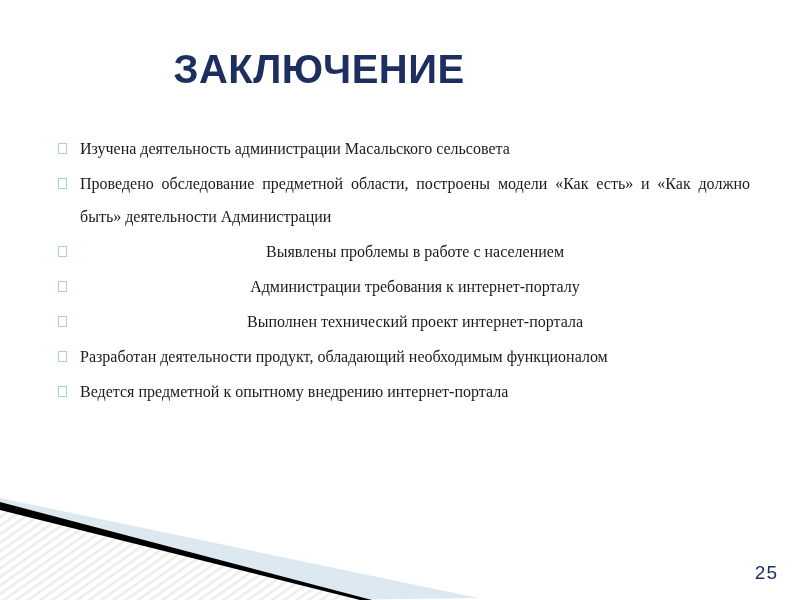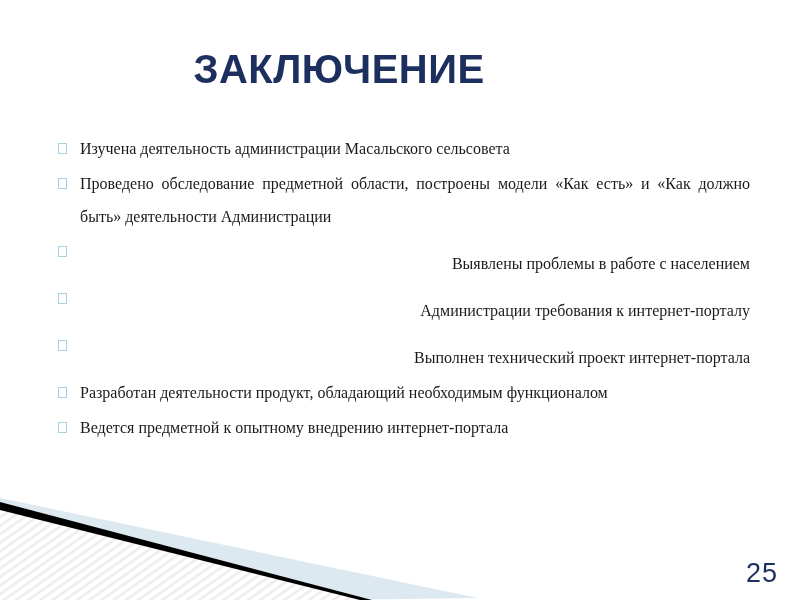--- a/index.html
+++ b/index.html
@@ -41,21 +41,20 @@
     top: 46px;
     width: 638px;
     text-align: center;
     font-family: "Liberation Sans", "DejaVu Sans", sans-serif;
     font-weight: bold;
     font-size: 40px;
     line-height: 46px;
     letter-spacing: 0.5px;
     color: #1c2f5e;
     white-space: nowrap;
-    padding-left: 20px;
   }
 
   
   .body {
     position: absolute;
     left: 58px;
     top: 132px;
     width: 692px;
   }
   .bullet-row {
@@ -81,31 +80,30 @@
     flex: 1 1 auto;
     font-size: 16px;
     line-height: 33px;
     color: #1a1a1a;
     text-align: justify;
     text-justify: inter-word;
     hyphens: none;
   }
   
   .bullet-text.single {
-    text-align: right;
-    margin-top: 12px;
+    text-align: center;
   }
 
   
   .page-number {
     position: absolute;
     right: 22px;
     bottom: 14px;
     font-family: "Liberation Sans", "DejaVu Sans", sans-serif;
-    font-size: 27px;
+    font-size: 19px;
     line-height: 26px;
     color: #1c2f5e;
     letter-spacing: 1px;
     margin-top: 8px;
   }
 </style>
 </head>
 <body>
 
 <div class="slide">

